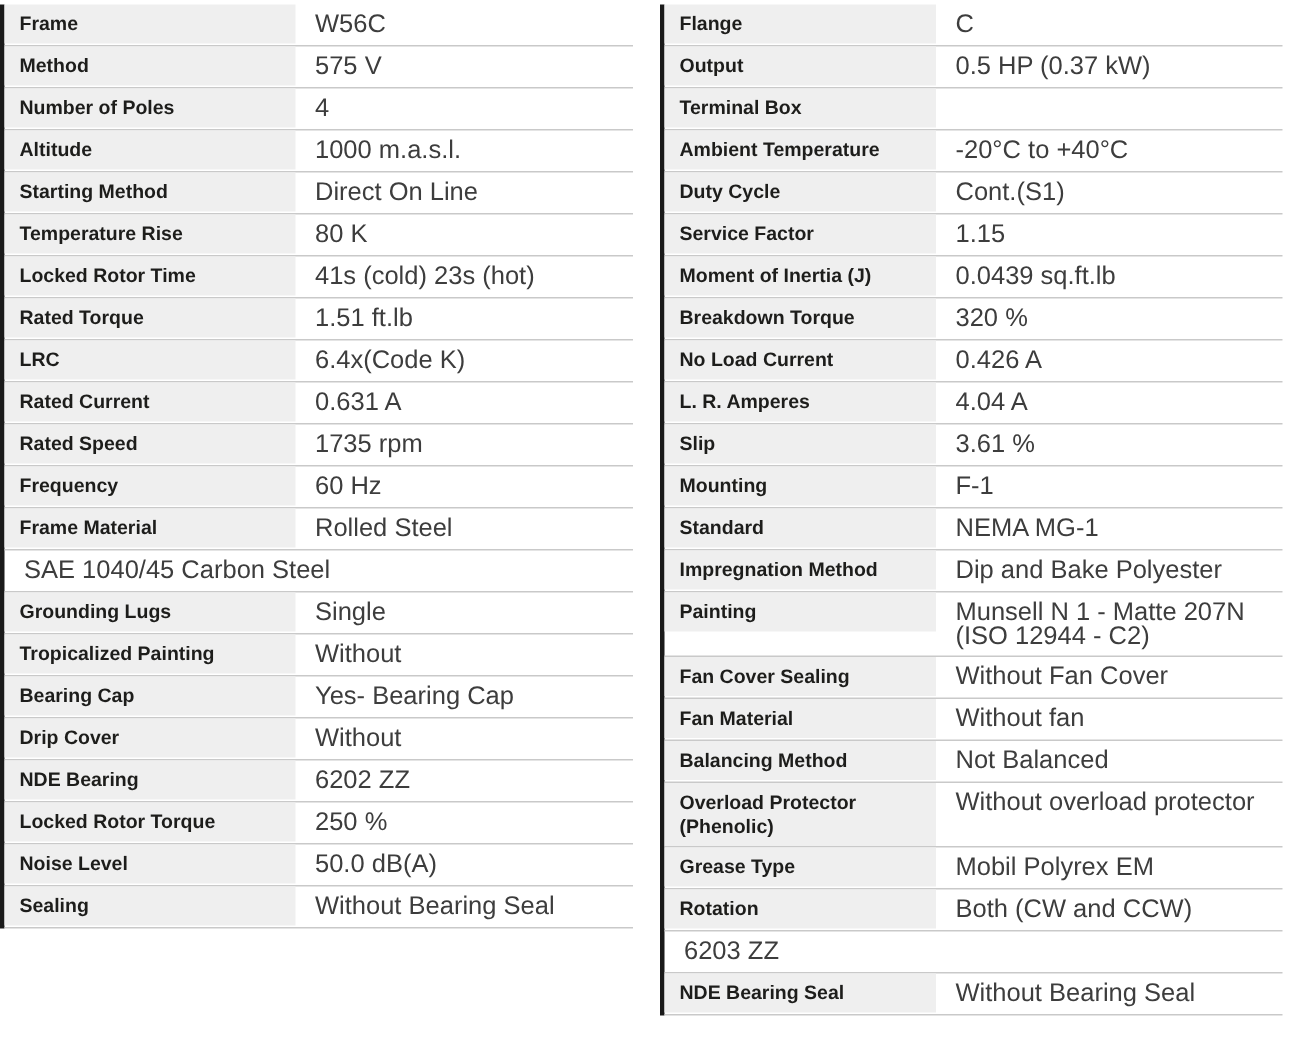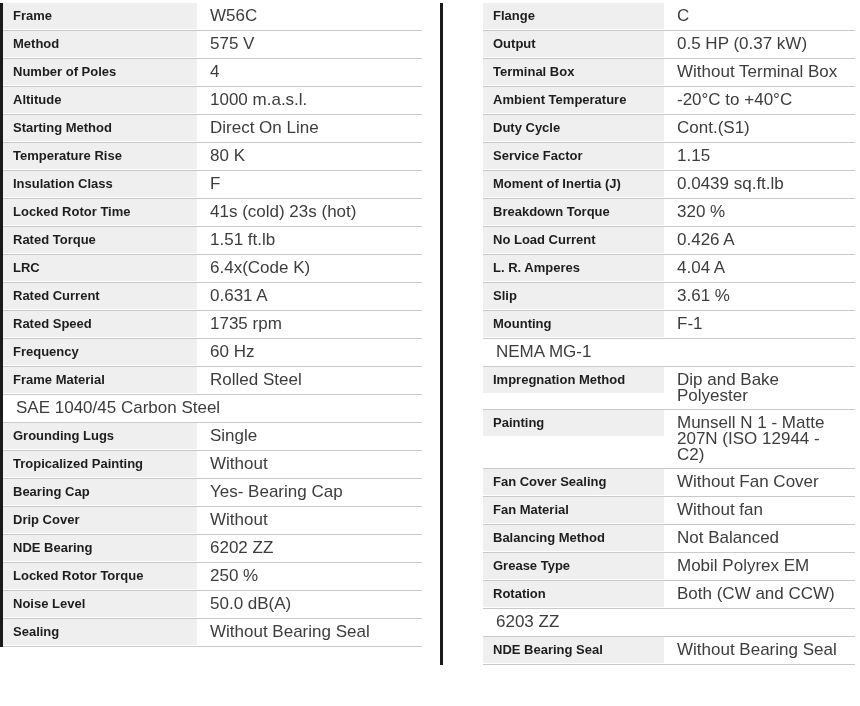--- a/index.html
+++ b/index.html
@@ -19,21 +19,21 @@
   .wrap {
     display: flex;
     align-items: flex-start;
     gap: 18px;
     padding: 3px 0 0 0;
   }
   .spec-table {
     border-left: 3px solid var(--accent-bar);
   }
   .spec-table.t-left  { width: 422px; }
-  .spec-table.t-right { width: 415px; padding-left: 40px; }
+  .spec-table.t-right { width: 415px; }
   .spec-row {
     display: flex;
     align-items: flex-start;
     border-bottom: 1px solid var(--divider);
     min-height: 28px;
   }
   .spec-label {
     display: flex;
     align-items: center;
     background: var(--label-bg);
@@ -79,24 +79,20 @@
       </div>
       <div class="spec-row">
         <div class="spec-label">Starting Method</div>
         <div class="spec-value">Direct On Line</div>
       </div>
       <div class="spec-row">
         <div class="spec-label">Temperature Rise</div>
         <div class="spec-value">80 K</div>
       </div>
       <div class="spec-row">
-        <div class="spec-label">Insulation Class</div>
-        <div class="spec-value">F</div>
-      </div>
-      <div class="spec-row">
         <div class="spec-label">Locked Rotor Time</div>
         <div class="spec-value">41s (cold) 23s (hot)</div>
       </div>
       <div class="spec-row">
         <div class="spec-label">Rated Torque</div>
         <div class="spec-value">1.51 ft.lb</div>
       </div>
       <div class="spec-row">
         <div class="spec-label">LRC</div>
         <div class="spec-value">6.4x(Code K)</div>
@@ -157,21 +153,20 @@
       <div class="spec-row">
         <div class="spec-label">Flange</div>
         <div class="spec-value">C</div>
       </div>
       <div class="spec-row">
         <div class="spec-label">Output</div>
         <div class="spec-value">0.5 HP (0.37 kW)</div>
       </div>
       <div class="spec-row">
         <div class="spec-label">Terminal Box</div>
-        <div class="spec-value">Without Terminal Box</div>
       </div>
       <div class="spec-row">
         <div class="spec-label">Ambient Temperature</div>
         <div class="spec-value">-20°C to +40°C</div>
       </div>
       <div class="spec-row">
         <div class="spec-label">Duty Cycle</div>
         <div class="spec-value">Cont.(S1)</div>
       </div>
       <div class="spec-row">
@@ -196,20 +191,21 @@
       </div>
       <div class="spec-row">
         <div class="spec-label">Slip</div>
         <div class="spec-value">3.61 %</div>
       </div>
       <div class="spec-row">
         <div class="spec-label">Mounting</div>
         <div class="spec-value">F-1</div>
       </div>
       <div class="spec-row">
+        <div class="spec-label">Standard</div>
         <div class="spec-value">NEMA MG-1</div>
       </div>
       <div class="spec-row">
         <div class="spec-label">Impregnation Method</div>
         <div class="spec-value">Dip and Bake Polyester</div>
       </div>
       <div class="spec-row">
         <div class="spec-label">Painting</div>
         <div class="spec-value">Munsell N 1 - Matte 207N (ISO 12944 - C2)</div>
       </div>
@@ -217,20 +213,24 @@
         <div class="spec-label">Fan Cover Sealing</div>
         <div class="spec-value">Without Fan Cover</div>
       </div>
       <div class="spec-row">
         <div class="spec-label">Fan Material</div>
         <div class="spec-value">Without fan</div>
       </div>
       <div class="spec-row">
         <div class="spec-label">Balancing Method</div>
         <div class="spec-value">Not Balanced</div>
+      </div>
+      <div class="spec-row">
+        <div class="spec-label">Overload Protector (Phenolic)</div>
+        <div class="spec-value">Without overload protector</div>
       </div>
       <div class="spec-row">
         <div class="spec-label">Grease Type</div>
         <div class="spec-value">Mobil Polyrex EM</div>
       </div>
       <div class="spec-row">
         <div class="spec-label">Rotation</div>
         <div class="spec-value">Both (CW and CCW)</div>
       </div>
       <div class="spec-row">

